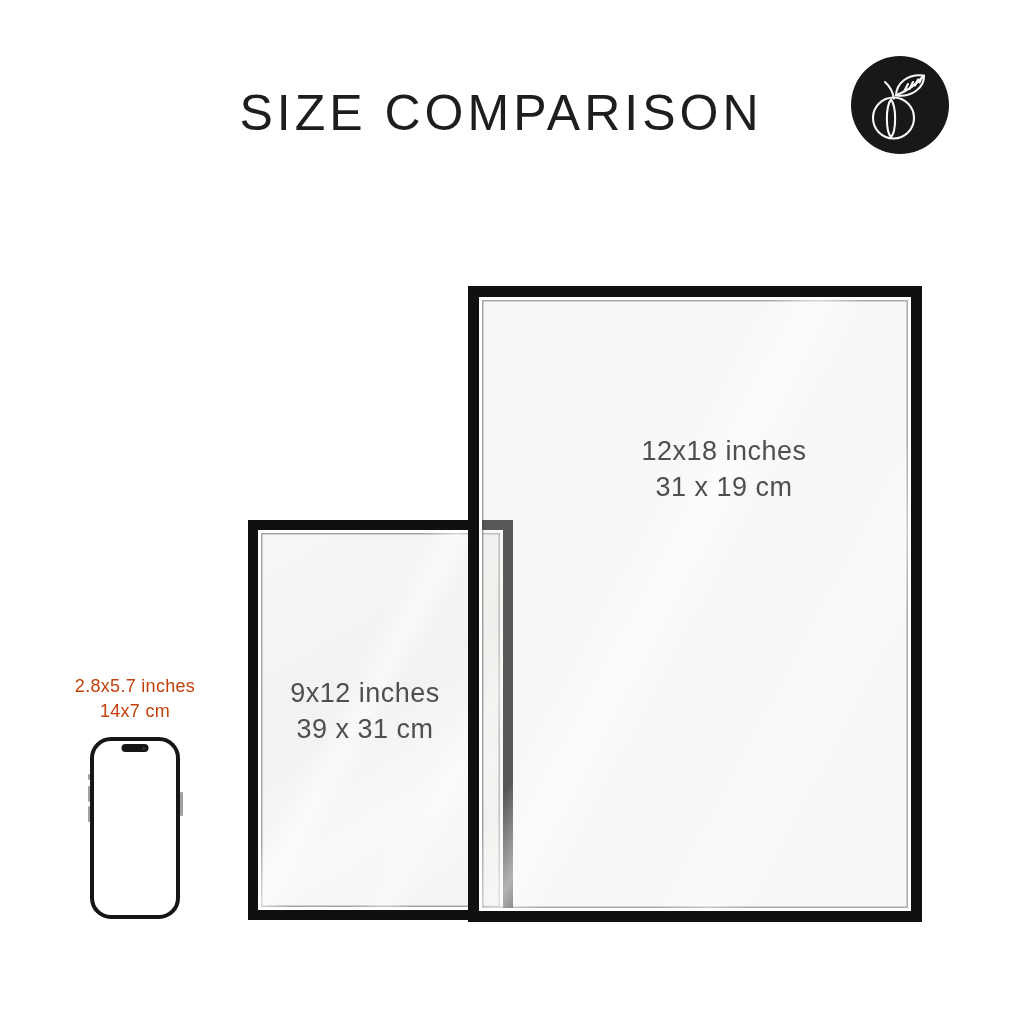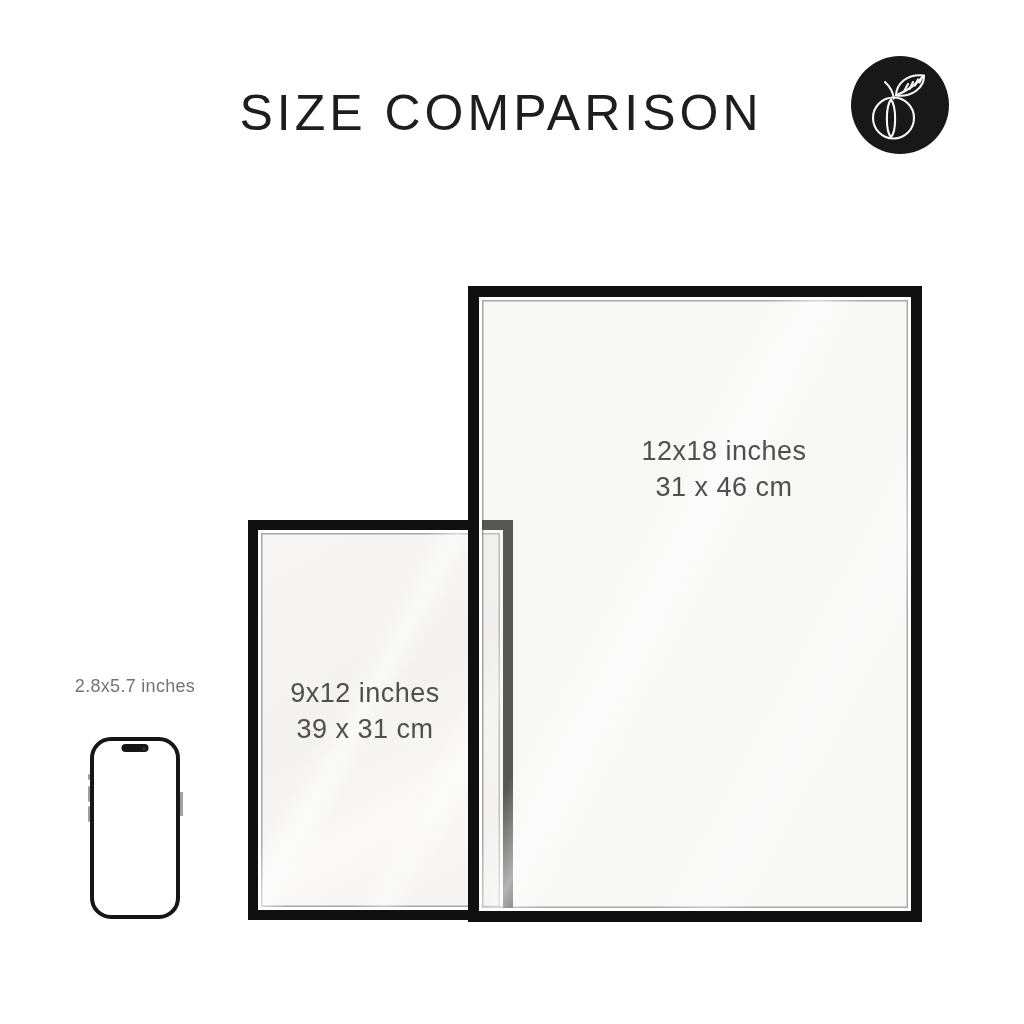--- a/index.html
+++ b/index.html
@@ -96,21 +96,21 @@
     top: 145px;
   }
 
   
   .phone-label {
     position: absolute;
     left: 40px;
     top: 674px;
     width: 190px;
     text-align: center;
-    color: #737373;
+    color: #c2410c;
     font-size: 18px;
     line-height: 25px;
     letter-spacing: 0.3px;
   }
   .phone {
     position: absolute;
     left: 90px;
     top: 737px;
     width: 90px;
     height: 182px;
@@ -183,26 +183,27 @@
   <div class="frame frame-medium">
     <div class="frame-label">
       <div>9x12 inches</div>
       <div>39 x 31 cm</div>
     </div>
   </div>
 
   <div class="frame frame-large">
     <div class="frame-label">
       <div>12x18 inches</div>
-      <div>31 x 46 cm</div>
+      <div>31 x 19 cm</div>
     </div>
   </div>
 
   <div class="phone-label">
     <div>2.8x5.7 inches</div>
+    <div>14x7 cm</div>
   </div>
 
   <div class="phone">
     <div class="island">
       <div class="cam-dot"></div>
     </div>
     <div class="side-btn btn-mute"></div>
     <div class="side-btn btn-vol-up"></div>
     <div class="side-btn btn-vol-down"></div>
     <div class="side-btn btn-power"></div>

